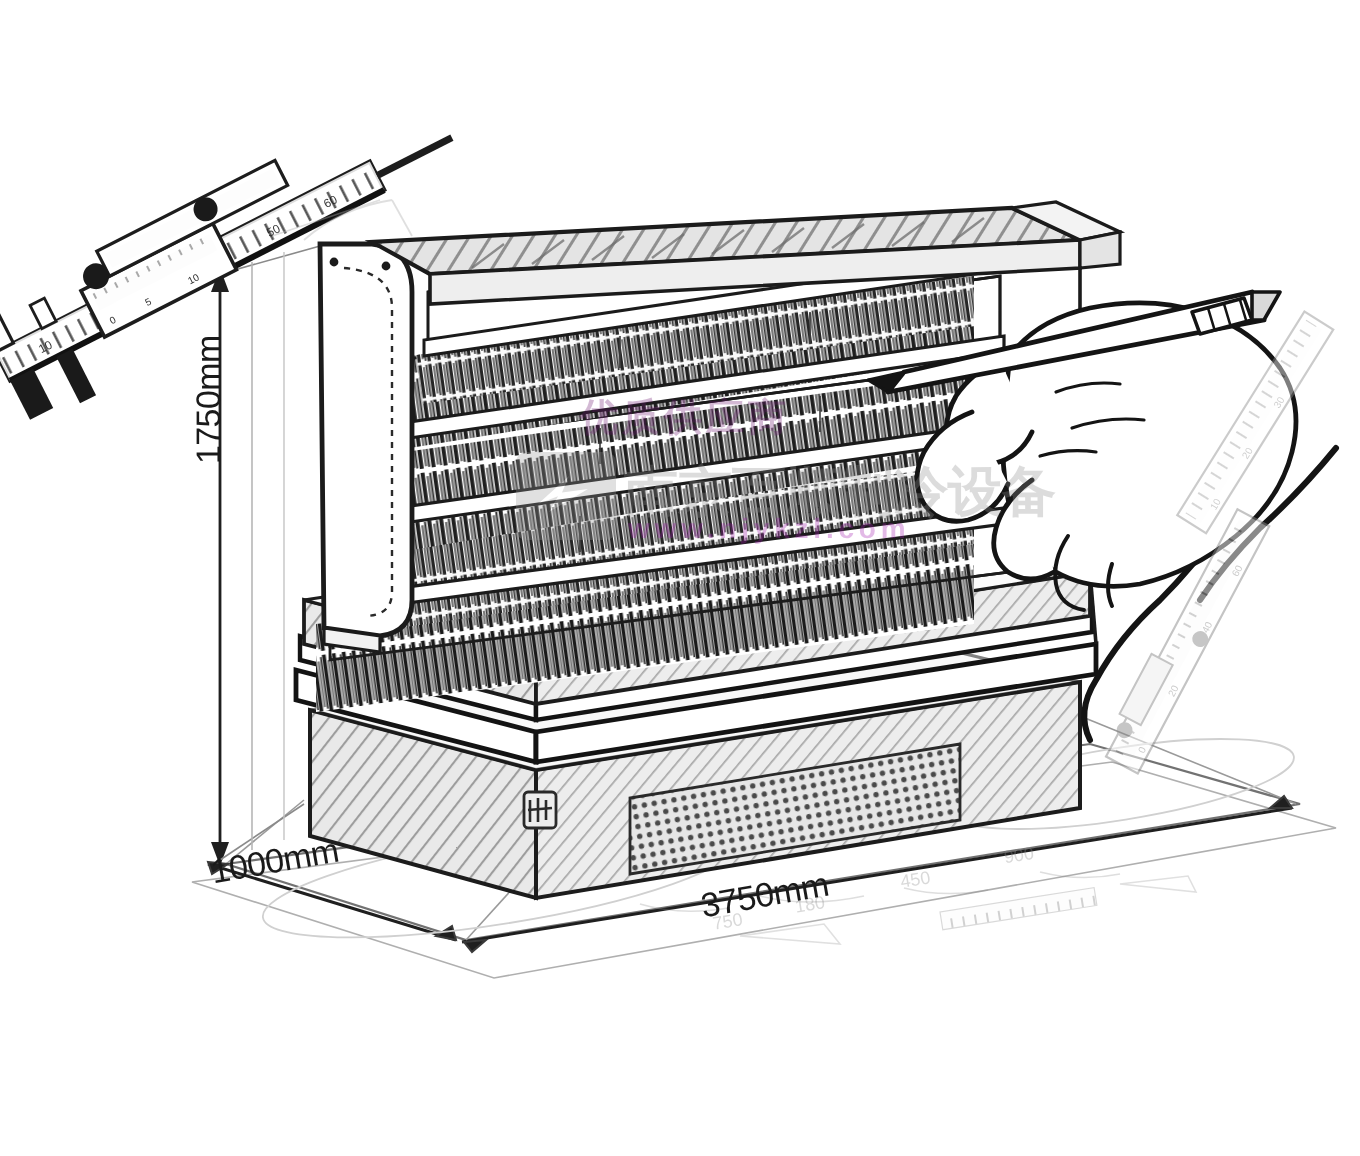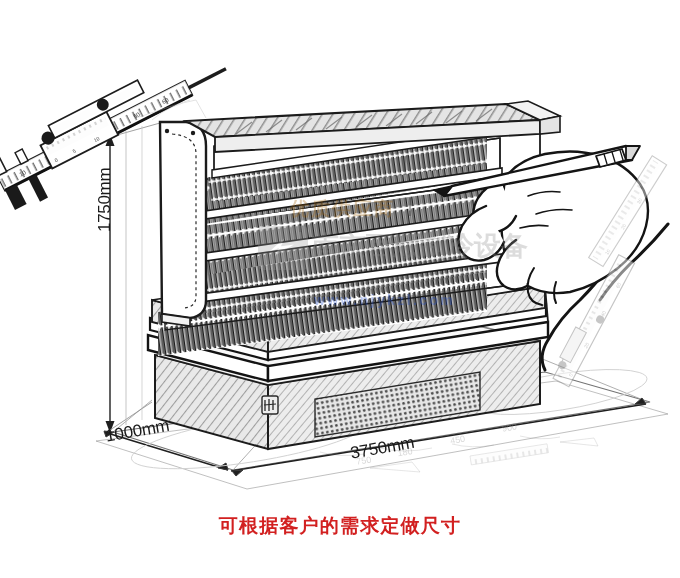--- a/index.html
+++ b/index.html
@@ -111,36 +111,35 @@
     color: #8e8e8e;
     white-space: nowrap;
     font-family: "DejaVu Sans", "Liberation Sans", sans-serif;
   }
   .wm-top {
     position: absolute;
     left: 32px;
     top: -2px;
     font-size: 19px;
     font-weight: 700;
-    color: #a16207;
+    color: #701a75;
     letter-spacing: 2px;
     white-space: nowrap;
     font-family: "DejaVu Sans", "Liberation Sans", sans-serif;
   }
   .wm-url {
     position: absolute;
     left: 56px;
     top: 58px;
     font-size: 14px;
     font-weight: 700;
-    color: #1d4ed8;
+    color: #a21caf;
     letter-spacing: 2.4px;
     white-space: nowrap;
     font-family: "Liberation Sans", sans-serif;
-    margin-top: 36px;
   }
 </style>
 </head>
 <body>
 
 <div class="canvas">
 
   <svg class="drawing-svg" viewBox="0 0 680 578">
     <defs>
 
@@ -500,15 +499,14 @@
     <div class="wm-cn">南京百顺制冷设备</div>
     <div class="wm-url">www.njykzl.com</div>
   </div>
 
   <div class="dim-label" id="dim-height-label">1750mm</div>
 
   <div class="dim-label" id="dim-depth-label">1000mm</div>
 
   <div class="dim-label" id="dim-width-label">3750mm</div>
 
-  <div class="caption">可根据客户的需求定做尺寸</div>
 
 </div>
 
 </body></html>

